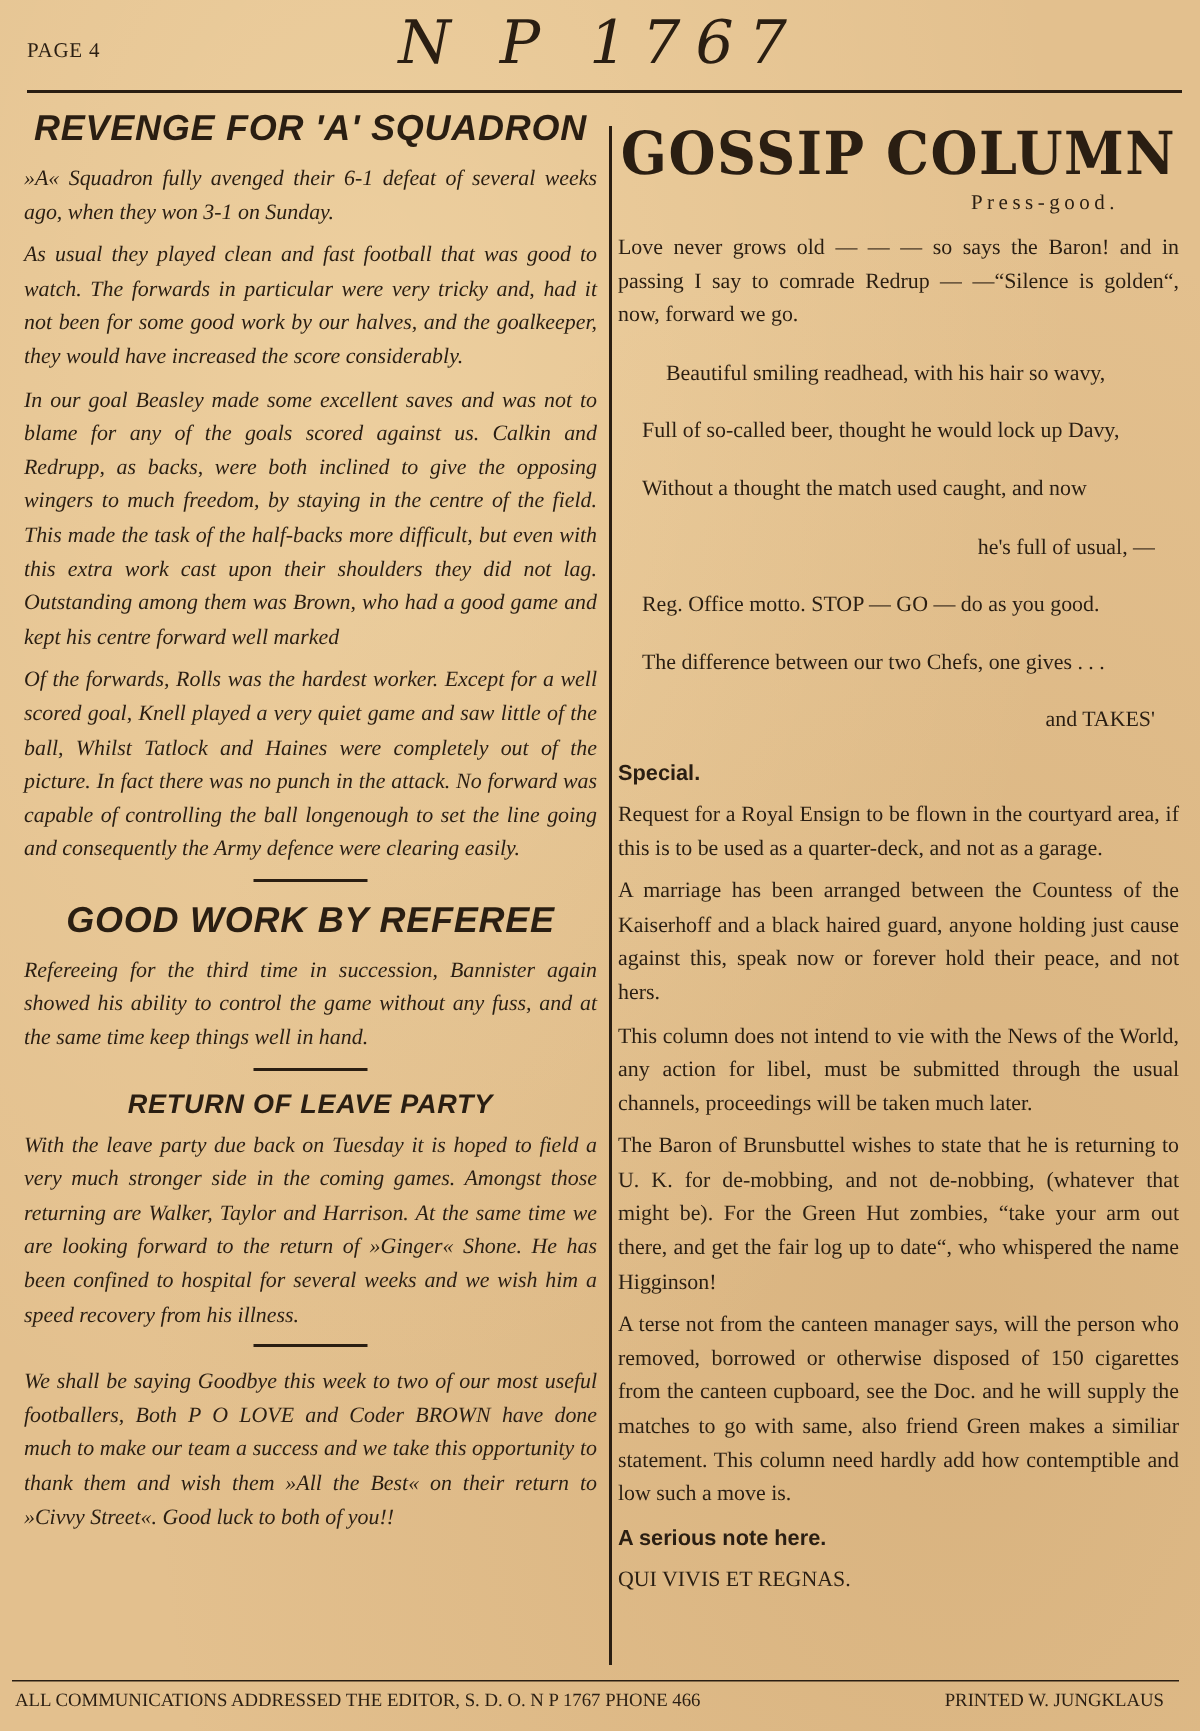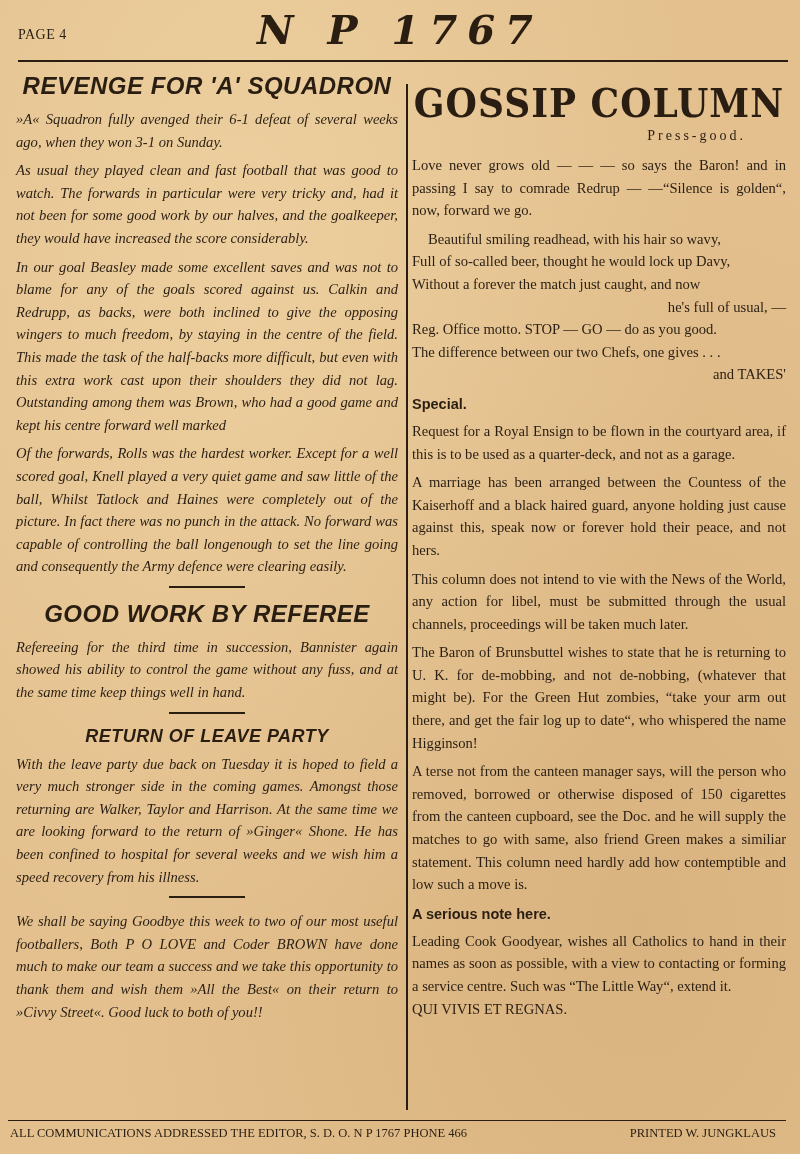--- a/index.html
+++ b/index.html
@@ -7,34 +7,34 @@
     width:800px; height:1154px; overflow:hidden;
     background:#e3c08e;
     background-image: radial-gradient(ellipse at 30% 20%, rgba(255,235,190,0.35), rgba(0,0,0,0) 60%),
                       radial-gradient(ellipse at 80% 80%, rgba(170,120,60,0.18), rgba(0,0,0,0) 60%);
     color:#2a1e12;
     font-family:"Liberation Serif", serif;
     position:relative;
   }
   .masthead { position:absolute; left:0; top:0; width:685px; height:64px; }
   .page-no { position:absolute; left:18px; top:27px; font-size:14px; letter-spacing:0.5px; font-family:"Liberation Serif", serif; }
-  .mast-title { position:absolute; left:0; width:800px; top:6px; text-align:center; font-size:40px; font-family:"DejaVu Serif", serif; font-weight:bold; font-style:italic; letter-spacing:10px; }
+  .mast-title { position:absolute; left:0; width:800px; top:6px; text-align:center; font-size:40px; font-family:"DejaVu Serif", serif; font-weight:normal; font-style:italic; letter-spacing:10px; }
   .top-rule { position:absolute; left:18px; top:60px; width:770px; height:2px; background:#2a1e12; }
   .col-rule { position:absolute; left:406px; top:84px; width:2px; height:1026px; background:#2a1e12; }
   .left-col { position:absolute; left:16px; top:72px; width:382px;font-style:italic; }
   .right-col { position:absolute; left:412px; top:80px; width:374px; }
   .head-sans { font-family:"Liberation Sans", sans-serif; font-weight:bold; text-align:center; letter-spacing:0.5px; }
   .h1 { font-size:24px; margin:0 0 8px 0; }
   .h2 { font-size:18px; margin:6px 0 6px 0; }
   p { margin:0 0 6px 0; font-size:14.6px; line-height:22.6px; text-align:justify; }
   .short-rule { width:76px; height:2px; background:#2a1e12; margin:8px auto 12px auto; }
   .gossip-title { font-family:"DejaVu Serif", serif; font-weight:bold; font-size:36px; text-align:center; letter-spacing:1px; transform:scaleY(1.1); margin:2px 0 4px 0; }
   .press-good { text-align:right; font-size:14px; letter-spacing:3px; margin:0 40px 10px 0; }
   .sub-head { font-family:"Liberation Sans", sans-serif; font-weight:bold; font-size:14.5px; margin:10px 0 8px 0; }
-  .poem p { margin:0; text-align:left; }
+  .poem p { margin:16px; text-align:left; }
   .poem .indent { padding-left:16px; }
   .right { text-align:right !important; }
   .bottom-rule { position:absolute; left:8px; top:1120px; width:778px; height:1px; background:#2a1e12; }
   .footer { position:absolute; left:10px; top:1126px; width:776px; font-size:12.5px; }
   .footer .l { position:absolute; left:0; }
   .footer .r { position:absolute; right:10px; }
 </style>
 </head>
 <body>
 
@@ -70,34 +70,33 @@
   </section>
 </div>
 
 <div class="right-col">
   <div class="gossip-title">GOSSIP COLUMN</div>
   <div class="press-good">Press-good.</div>
   <p>Love never grows old — — — so says the Baron! and in passing I say to comrade Redrup — —“Silence is golden“, now, forward we go.</p>
   <div class="poem">
     <p class="indent">Beautiful smiling readhead, with his hair so wavy,</p>
     <p>Full of so-called beer, thought he would lock up Davy,</p>
-    <p>Without a forever the match just caught, and now</p>
+    <p>Without a thought the match used caught, and now</p>
     <p class="right">he's full of usual, —</p>
     <p>Reg. Office motto. STOP — GO — do as you good.</p>
     <p>The difference between our two Chefs, one gives . . .</p>
     <p class="right">and TAKES'</p>
   </div>
   <div class="sub-head">Special.</div>
   <p>Request for a Royal Ensign to be flown in the courtyard area, if this is to be used as a quarter-deck, and not as a garage.</p>
   <p>A marriage has been arranged between the Countess of the Kaiserhoff and a black haired guard, anyone holding just cause against this, speak now or forever hold their peace, and not hers.</p>
   <p>This column does not intend to vie with the News of the World, any action for libel, must be submitted through the usual channels, proceedings will be taken much later.</p>
   <p>The Baron of Brunsbuttel wishes to state that he is returning to U. K. for de-mobbing, and not de-nobbing, (whatever that might be). For the Green Hut zombies, “take your arm out there, and get the fair log up to date“, who whispered the name Higginson!</p>
   <p>A terse not from the canteen manager says, will the person who removed, borrowed or otherwise disposed of 150 cigarettes from the canteen cupboard, see the Doc. and he will supply the matches to go with same, also friend Green makes a similiar statement. This column need hardly add how contemptible and low such a move is.</p>
   <div class="sub-head">A serious note here.</div>
-  <p style="margin:0">Leading Cook Goodyear, wishes all Catholics to hand in their names as soon as possible, with a view to contacting or forming a service centre. Such was “The Little Way“, extend it.</p>
   <p style="margin:0">QUI VIVIS ET REGNAS.</p>
 </div>
 
 <div class="bottom-rule"></div>
 <div class="footer">
   <span class="l">ALL COMMUNICATIONS ADDRESSED THE EDITOR, S. D. O. N P 1767 PHONE 466</span>
   <span class="r">PRINTED W. JUNGKLAUS</span>
 </div>
 
 </body></html>

